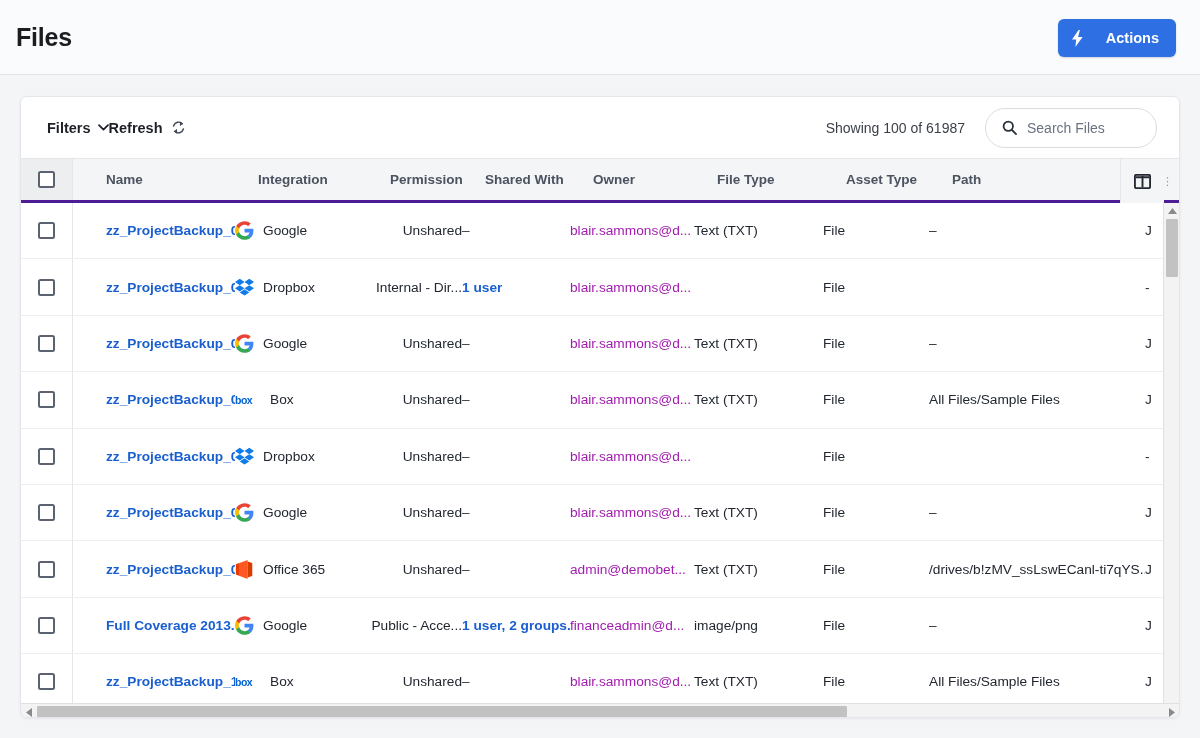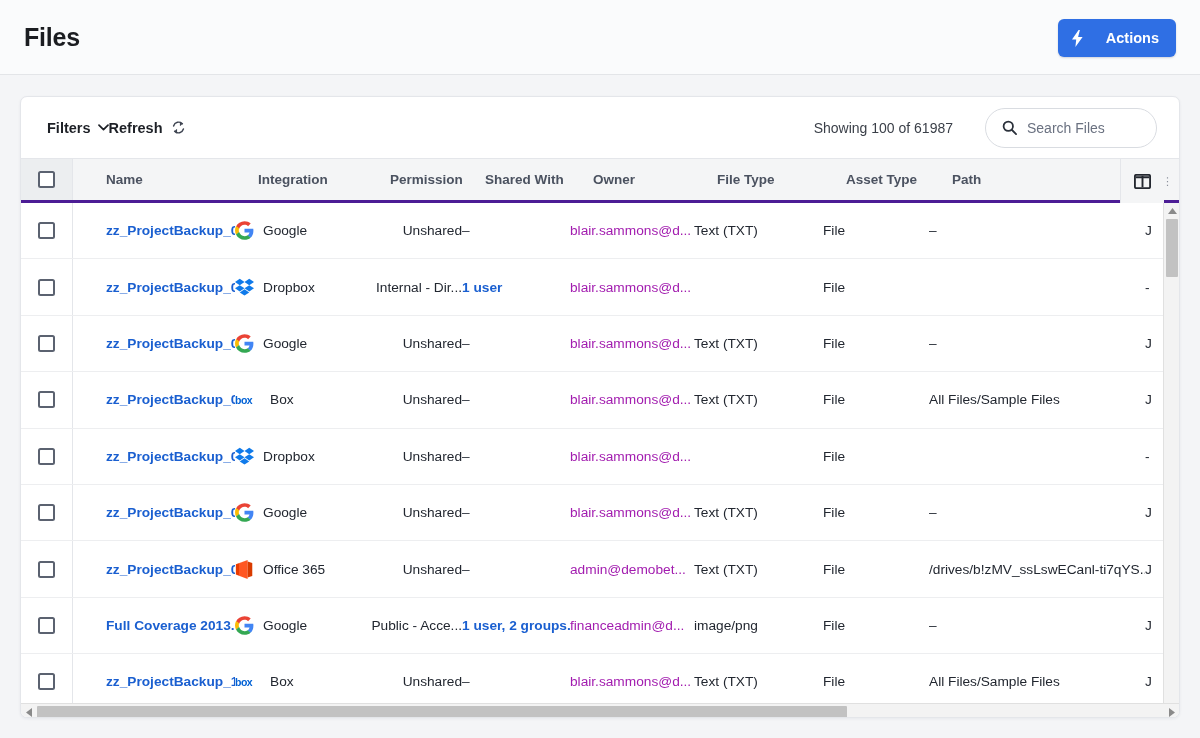--- a/index.html
+++ b/index.html
@@ -11,21 +11,21 @@
     overflow: hidden;
   }
 
   
   .topbar {
     position: relative;
     height: 75px;
     background: #fafbfc;
     border-bottom: 1px solid #e3e5e8;
     display: flex; align-items: center;
-    padding: 0 24px;
+    padding: 0 16px;
   }
   .page-title {
     font-size: 25px; font-weight: 700; color: #1b1d21; letter-spacing: -0.2px;
   }
   .actions-btn {
     position: absolute; right: 24px; top: 19px;
     height: 38px; padding: 0 17px 0 13px;
     background: #2f6fe4; color: #fff;
     border: none; border-radius: 6px;
     display: flex; align-items: center; gap: 22px;
@@ -58,21 +58,21 @@
   .tb-left { display: flex; align-items: center; }
   .tb-item {
     display: flex; align-items: center; gap: 7px;
     font-size: 14.5px; font-weight: 700; color: #1d2026;
     cursor: pointer; user-select: none;
   }
   .chev { width: 11px; height: 7px; display:block; }
   .refresh-ic { width: 17px; height: 17px; display:block; }
 
   .tb-right {
-    margin-left: auto; display: flex; align-items: center; gap: 32px;
+    margin-left: auto; display: flex; align-items: center; gap: 20px;
   }
   .showing {
     font-size: 14px; color: #3a3f48; white-space: nowrap;
   }
   .search-box {
     width: 172px; height: 40px;
     border: 1px solid #d9dce1; border-radius: 21px;
     display: flex; align-items: center; gap: 10px;
     padding: 0 14px 0 16px; background: #fff;
   }

